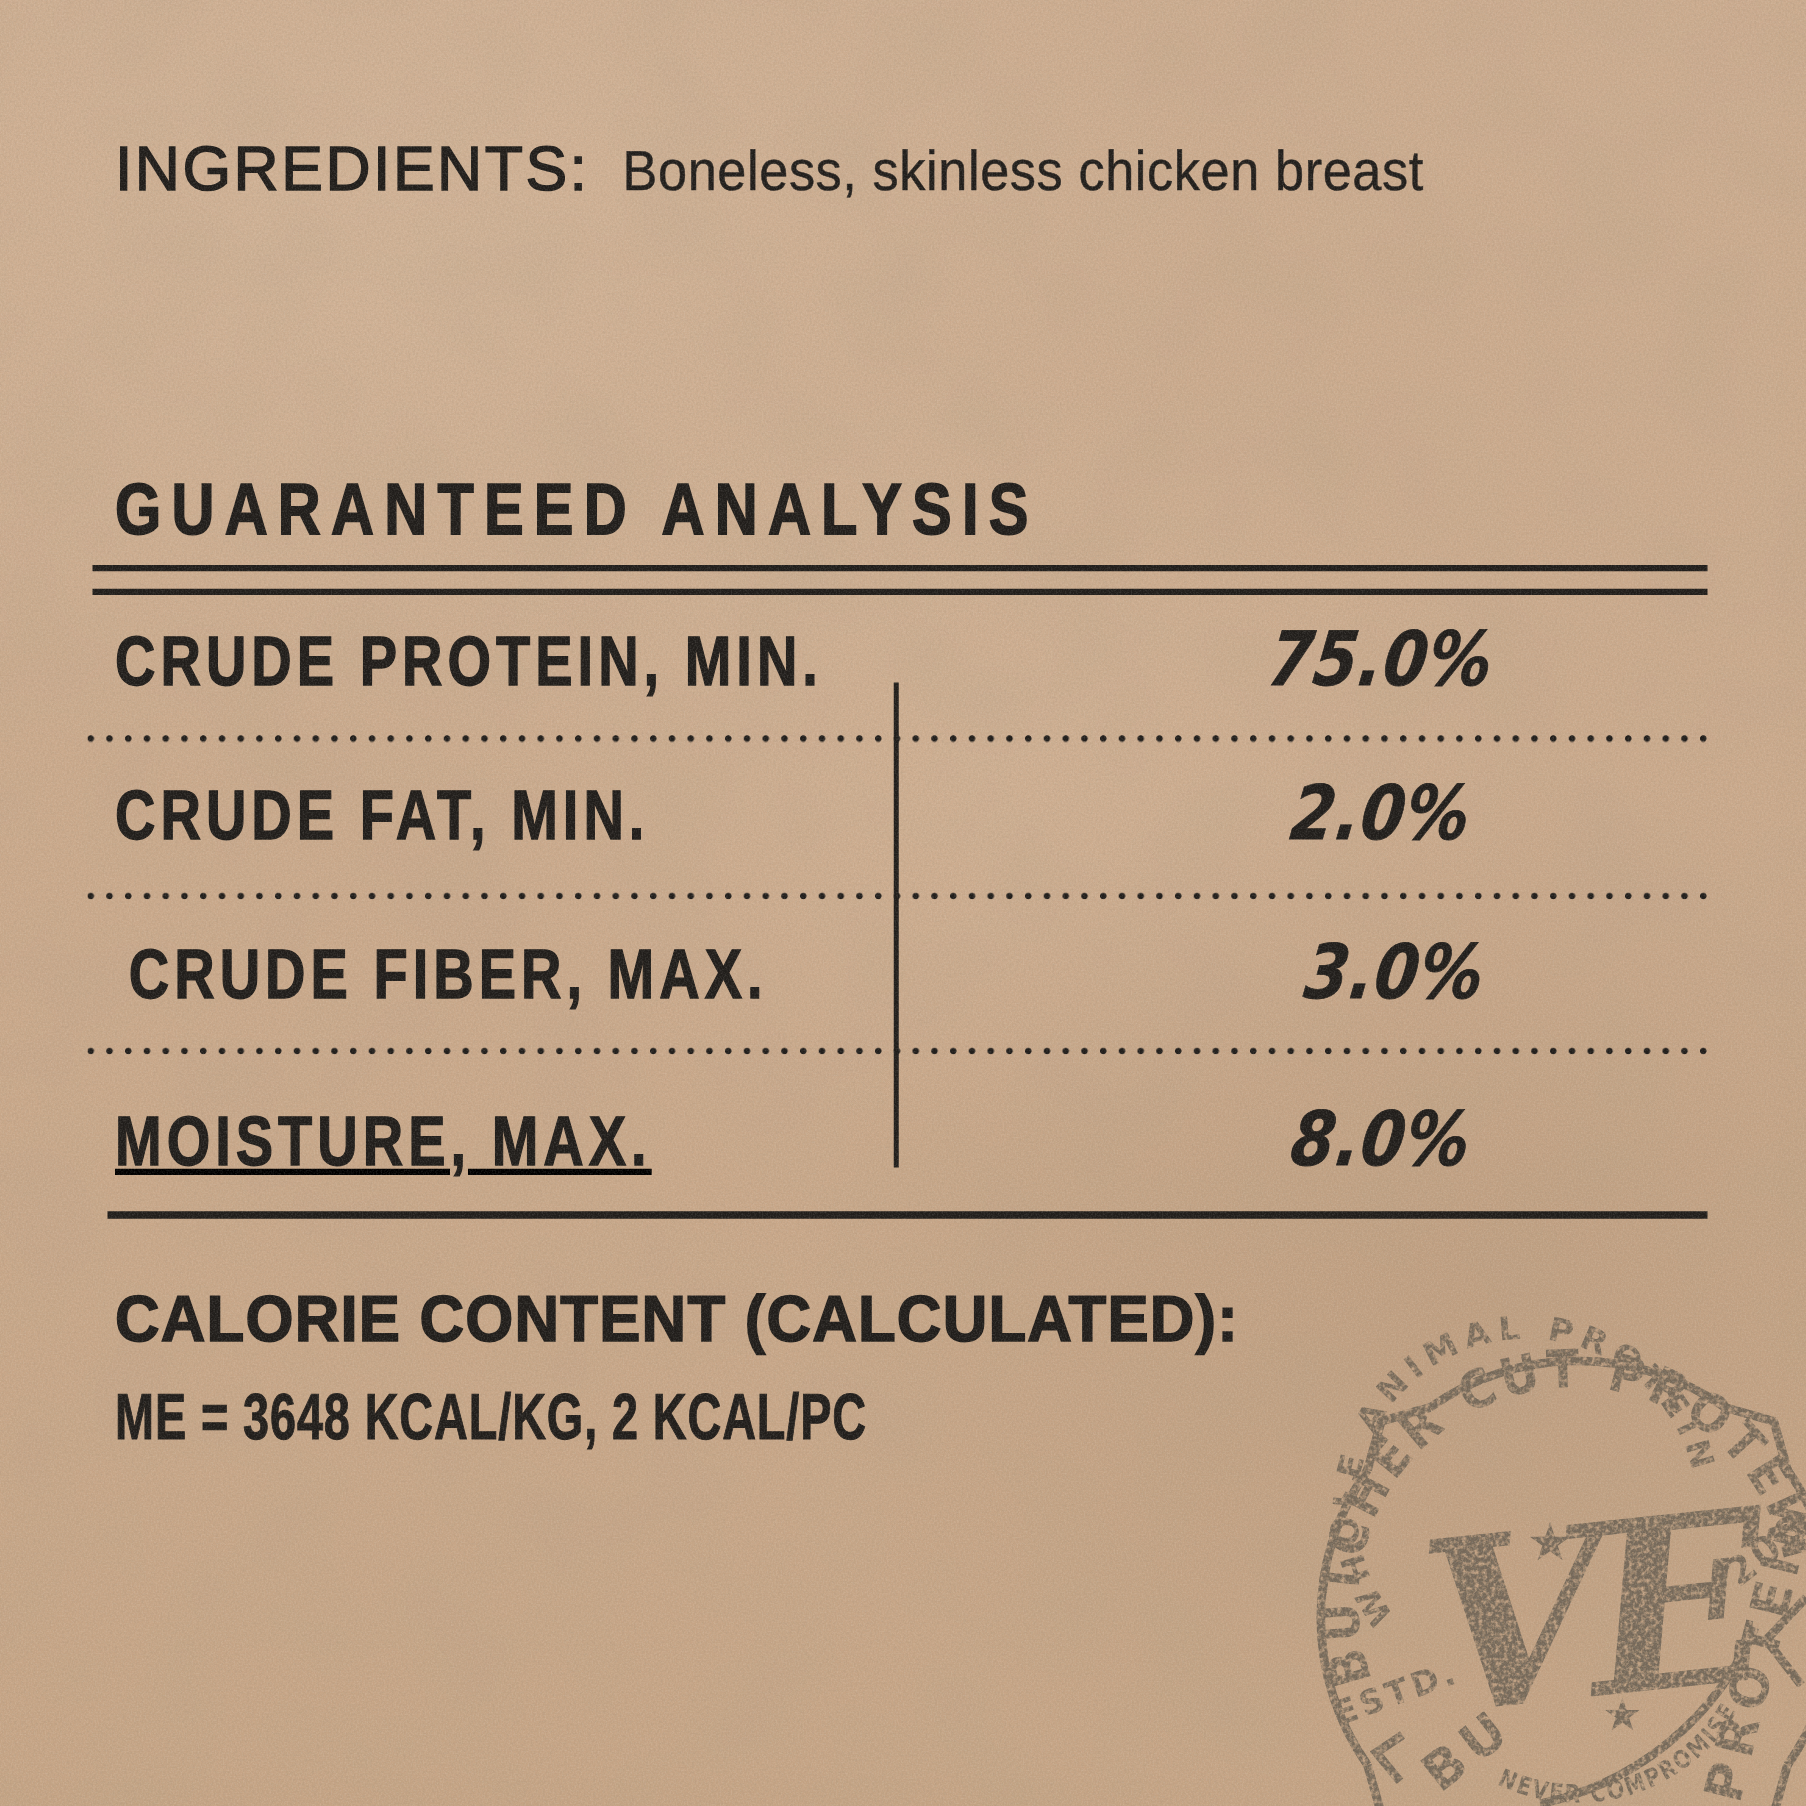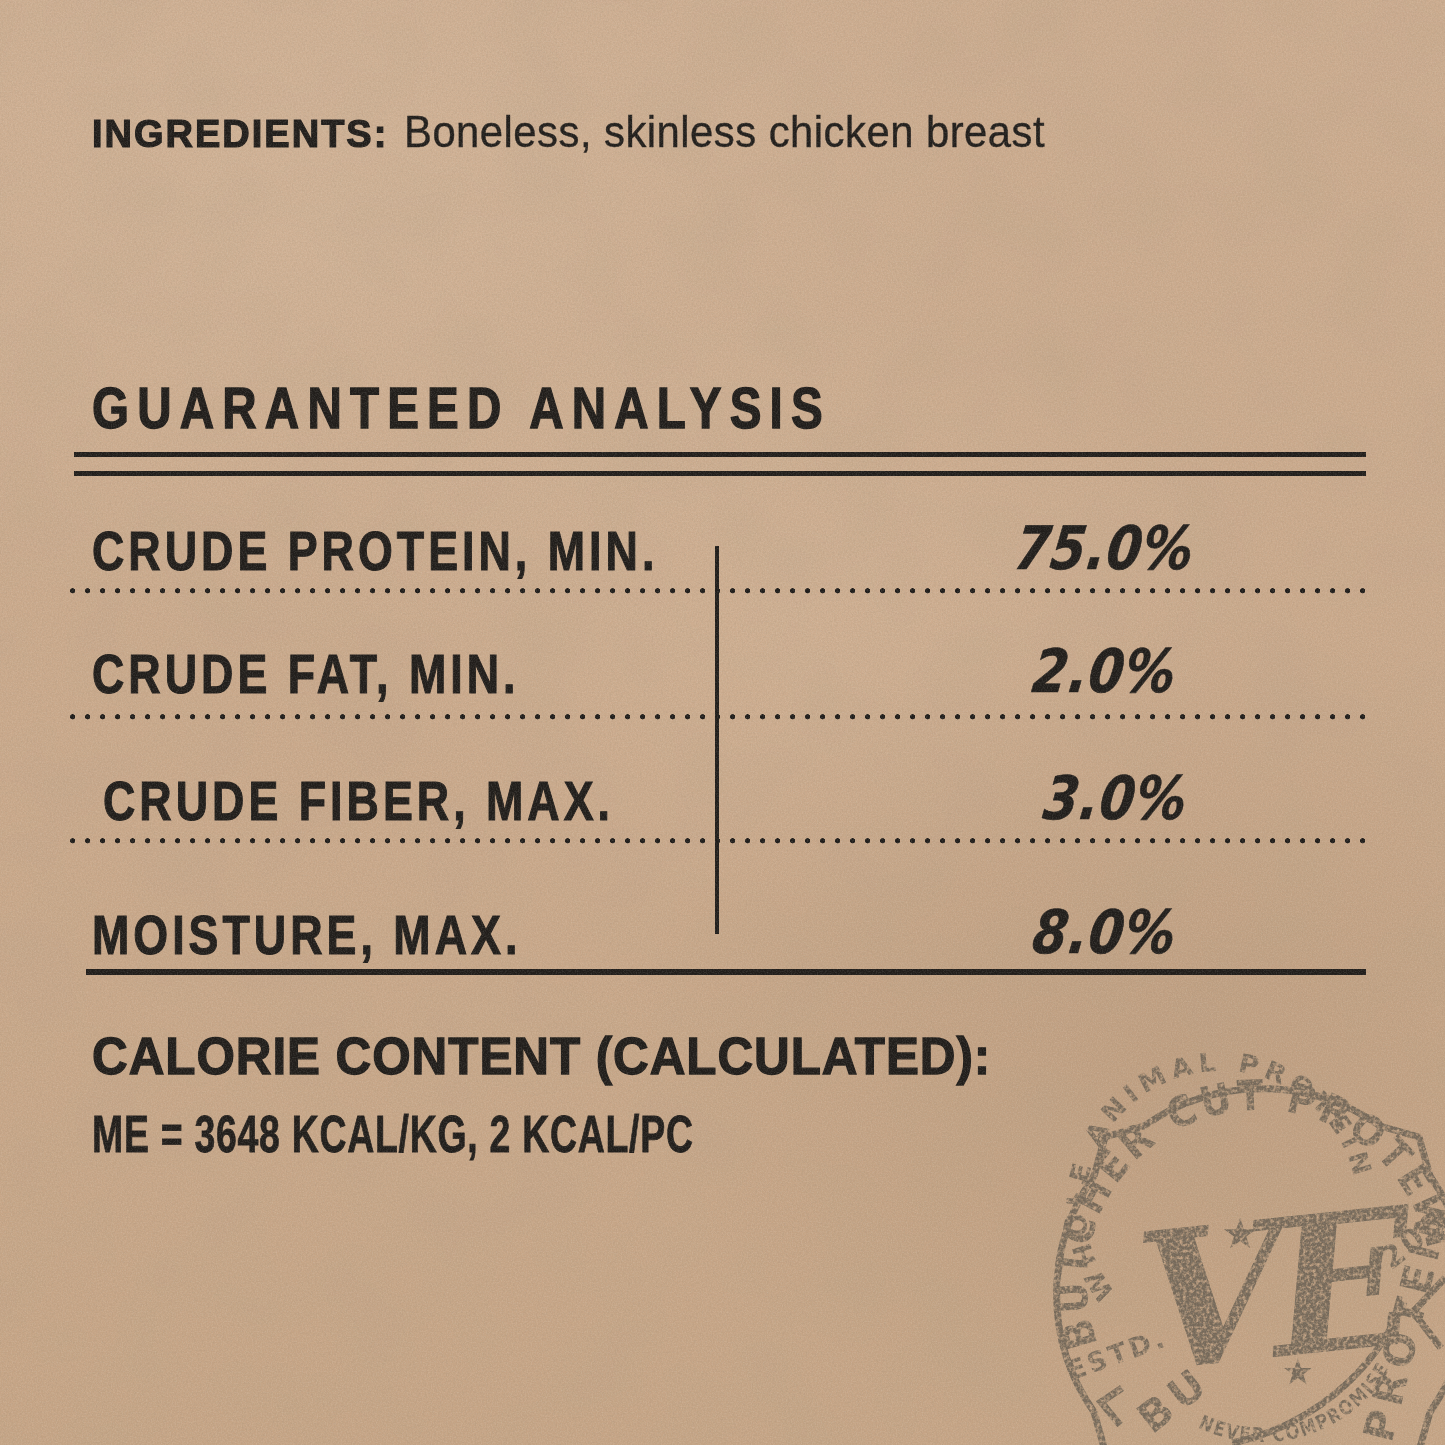--- a/index.html
+++ b/index.html
@@ -11,35 +11,35 @@
       radial-gradient(900px 700px at 82% 72%, rgba(110,85,58,.10), rgba(110,85,58,0) 62%),
       radial-gradient(760px 520px at 55% 42%, rgba(255,236,210,.08), rgba(255,236,210,0) 60%),
       linear-gradient(180deg,#cbab8e 0%, #c9a88a 55%, #c5a485 100%);
   }
   .paper-svg{position:absolute;left:0;top:0;z-index:0;pointer-events:none;}
   .overlay-svg{position:absolute;left:0;top:0;z-index:6;pointer-events:none;opacity:.55;}
   .ink{color:#211e1b;}
   .abs{position:absolute;z-index:2;}
 
   .ing-line{left:92px;top:106px;display:flex;align-items:baseline;white-space:nowrap;}
-  .ing-head{font-weight:700;font-size:38px;letter-spacing:2px;-webkit-text-stroke:1.2px #211e1b;margin-right:16px;}
+  .ing-head{font-weight:400;font-size:50px;letter-spacing:2px;-webkit-text-stroke:1.2px #211e1b;margin-right:26px;}
   .ing-text{font-weight:400;font-size:45px;letter-spacing:.5px;transform:scaleX(.93);transform-origin:left center;-webkit-text-stroke:.4px #2a2622;}
 
   .ga-head{left:92px;top:374px;font-weight:700;font-size:58px;letter-spacing:10px;
            transform:scaleX(.82);transform-origin:left center;-webkit-text-stroke:1.4px #211e1b;white-space:nowrap;}
 
   .double-rule{left:74px;top:452px;width:1292px;height:14px;border-top:5px solid #211e1b;border-bottom:5px solid #211e1b;}
 
-  .row{left:92px;width:1274px;height:110px;display:flex;align-items:flex-end;}
+  .row{left:92px;width:1274px;height:110px;display:flex;align-items:center;}
   .row-label{font-weight:700;font-size:56px;letter-spacing:5px;transform:scaleX(.8);transform-origin:left center;
              -webkit-text-stroke:1.1px #211e1b;white-space:nowrap;}
   .row-val{position:absolute;left:638px;width:750px;text-align:center;
            font-family:"DejaVu Sans",sans-serif;font-weight:700;font-style:italic;font-size:60px;
            transform:skewX(-7deg) scaleX(.84);letter-spacing:1px;-webkit-text-stroke:.6px #211e1b;}
-  .r1{top:473px;} .r2{top:596px;} .r3{top:723px;margin-left:11px;} .r4{top:857px;}
+  .r1{top:473px;} .r2{top:596px;} .r3{top:723px;margin-left:11px;} .r4{top:857px;text-decoration:underline;}
 
   .dotline{left:70px;width:1300px;height:6px;
     background-image:radial-gradient(circle at 2.6px 2.8px,#211e1b 2.3px,rgba(0,0,0,0) 2.9px);
     background-size:15px 6px;background-repeat:repeat-x;}
   .d1{top:588px;} .d2{top:714px;} .d3{top:838px;}
 
   .vdivider{left:715px;top:546px;width:4px;height:388px;background:#211e1b;}
   .solid-rule{left:86px;top:969px;width:1280px;height:6px;background:#211e1b;}
 
   .cal-head{left:92px;top:1026px;font-weight:700;font-size:52px;letter-spacing:1px;

